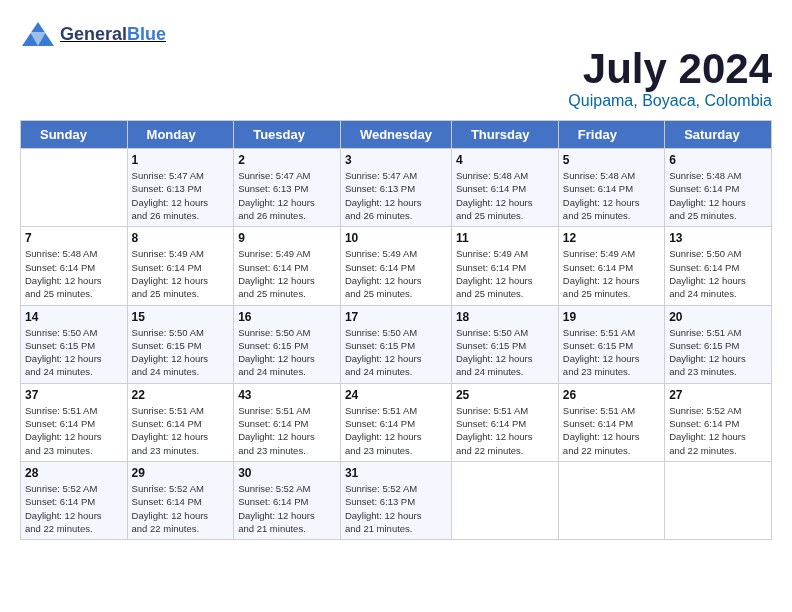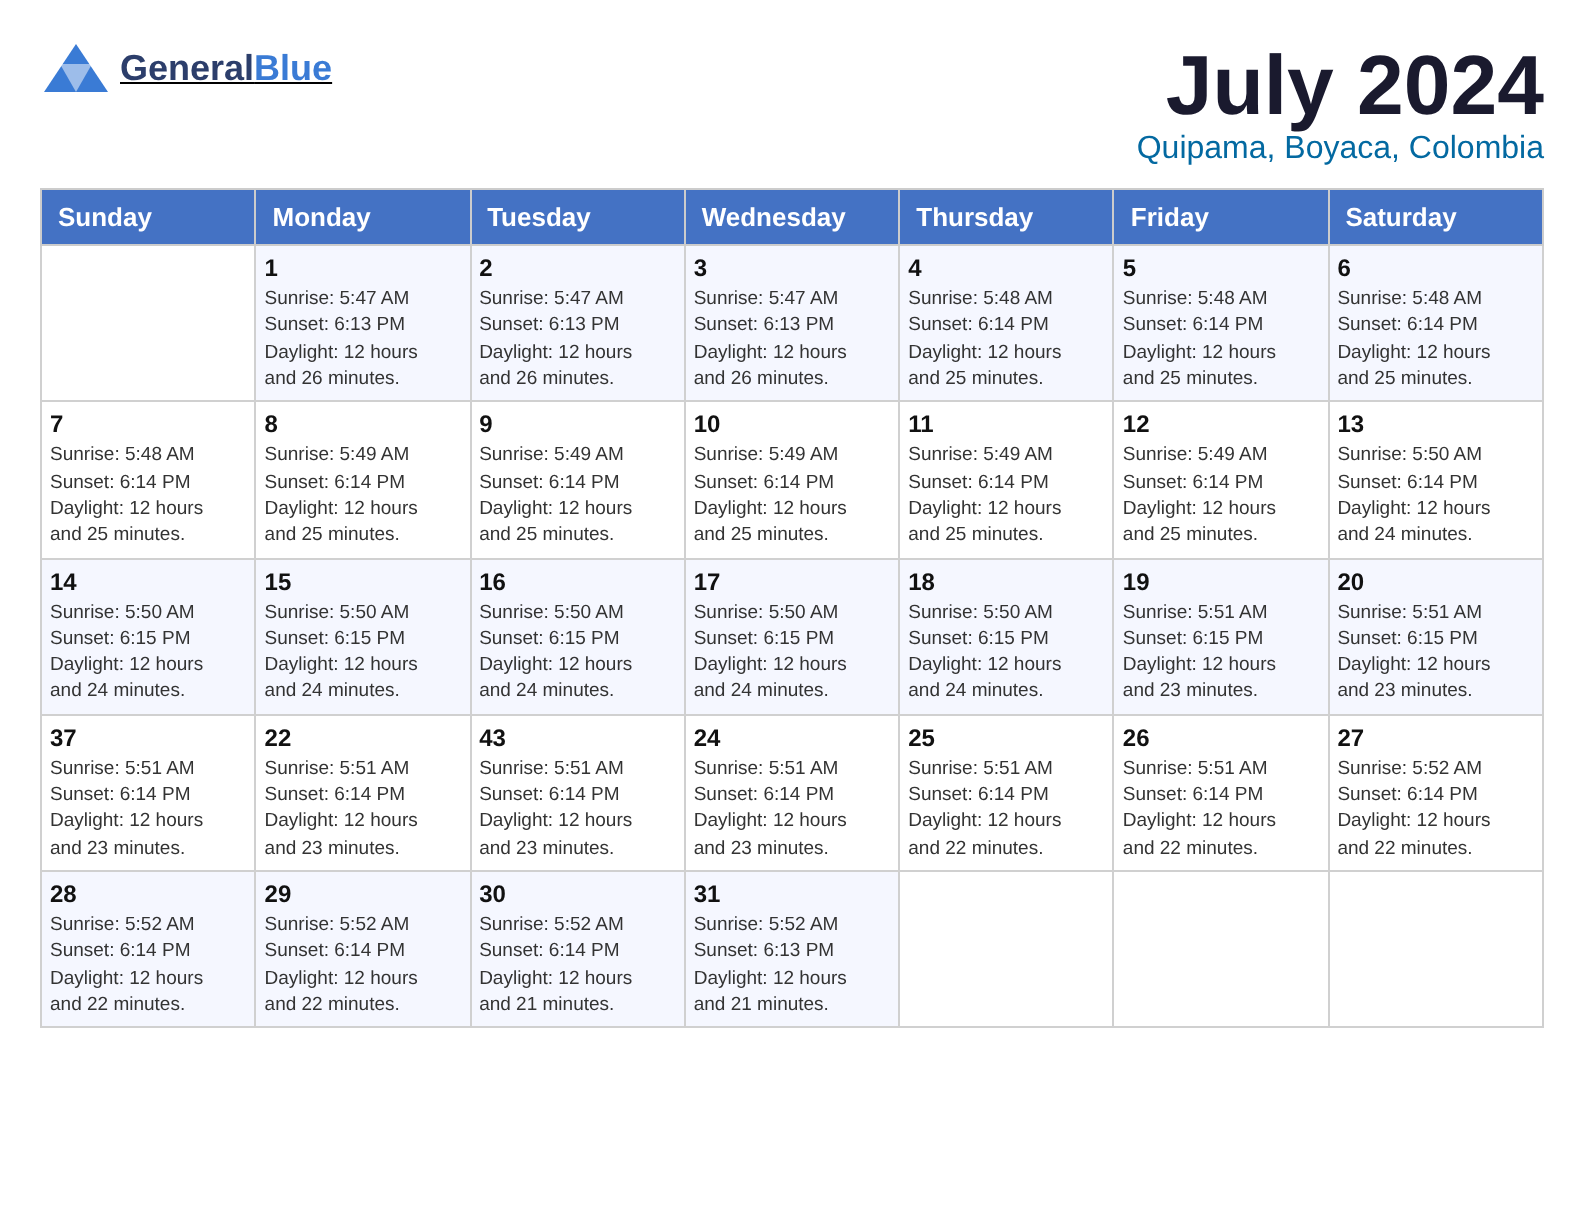--- a/index.html
+++ b/index.html
@@ -22,20 +22,21 @@
       align-items: flex-start;
     }
     .logo-row {
       display: flex;
       align-items: center;
       gap: 4px;
       text-decoration: underline;
     }
     .title-block {
       text-align: right;
+      margin-top: 26px;
     }
     .month-year {
       font-size: 42px;
       font-weight: bold;
       color: #1a1a2e;
       line-height: 1.1;
     }
     .location {
       font-size: 16px;
       color: #0369a1;
@@ -43,21 +44,21 @@
     table {
       width: 100%;
       border-collapse: collapse;
       font-size: 10.5px;
     }
     thead tr {
       background-color: #4472c4;
       color: #fff;
     }
     thead th {
-      padding: 6px 8px;
+      padding: 6px 19px;
       text-align: left;
       font-size: 13px;
       font-weight: bold;
       border: 1px solid #ccc;
     }
     tbody tr {
       vertical-align: top;
     }
     tbody td {
       border: 1px solid #d0d0d0;

